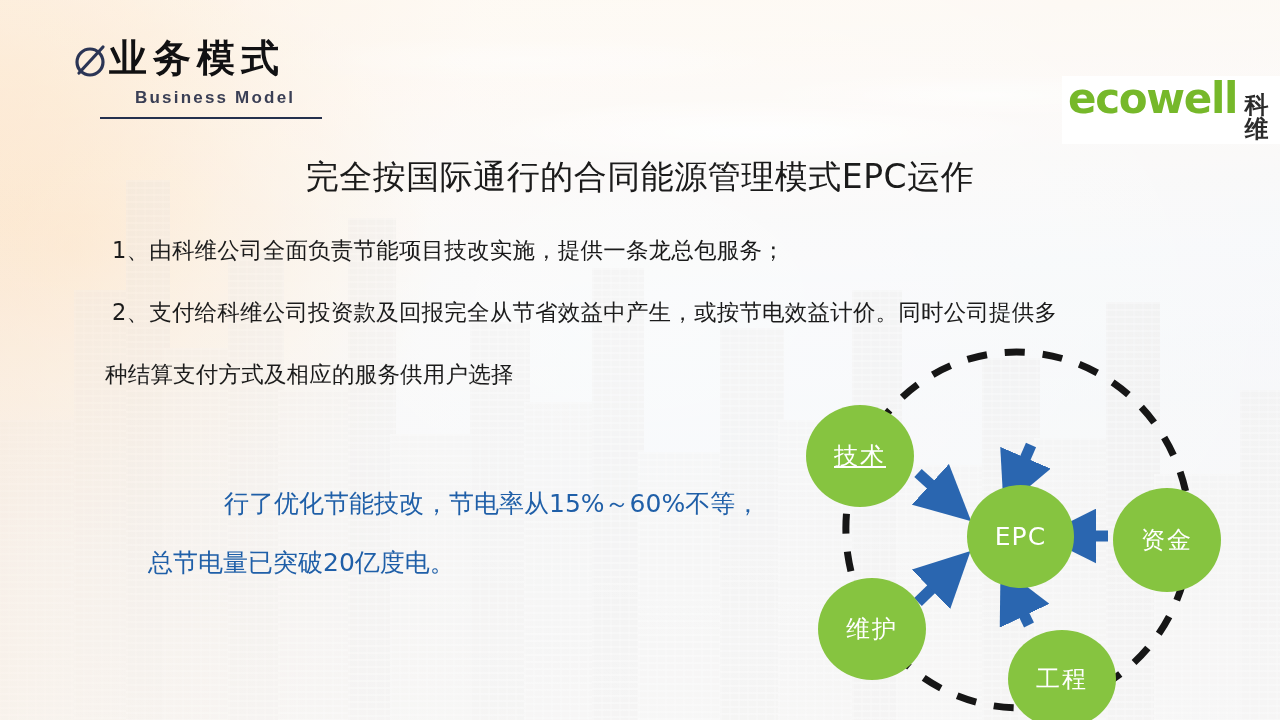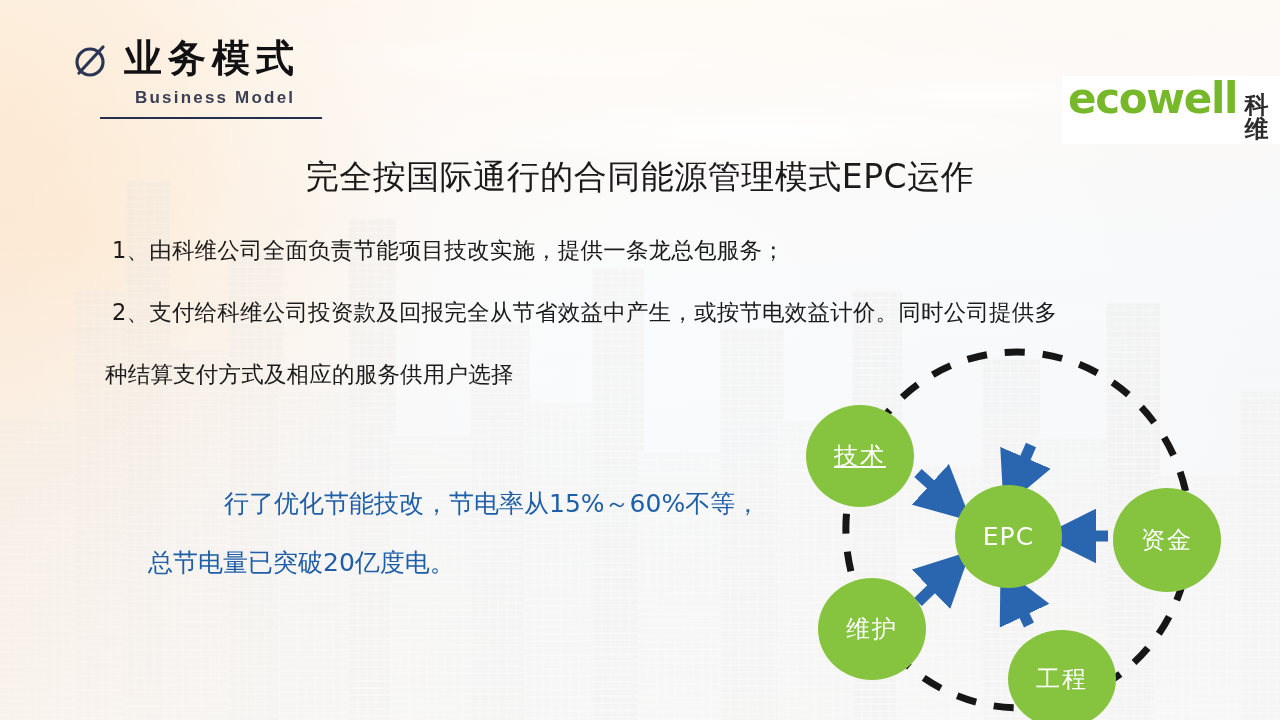--- a/index.html
+++ b/index.html
@@ -60,21 +60,21 @@
   .bg-veil2{
     background:radial-gradient(ellipse 900px 600px at 640px 300px, rgba(255,255,255,0.42), rgba(255,255,255,0.18) 70%);
   }
 
   
   .header { position:absolute; left:0; top:0; }
   .hdr-icon {
     position:absolute; left:70px; top:40px; width:42px; height:42px;
   }
   .hdr-title {
-    position:absolute; left:124px; top:33px;
+    position:absolute; left:109px; top:33px;
     font-size:38px; font-weight:bold; color:#111113;
     letter-spacing:6px; white-space:nowrap;
     font-family:"DejaVu Sans","Liberation Sans",sans-serif;
   }
   .hdr-sub {
     position:absolute; left:135px; top:88px;
     font-size:17px; font-weight:bold; color:#3a3f55;
     letter-spacing:2.2px; white-space:nowrap;
     font-family:"Liberation Sans",sans-serif;
   }
@@ -135,21 +135,21 @@
     font-family:"DejaVu Sans","Liberation Sans",sans-serif;
   }
   .node.center { font-size:25px; letter-spacing:1px; }
 
   
   .n-tech  { left:6px;  top:75px;  width:108px; height:102px;text-decoration:underline; }
   .n-equip { left:185px; top:8px;   width:112px; height:104px; }
   .n-fund  { left:313px; top:158px; width:108px; height:104px; }
   .n-eng   { left:208px; top:300px; width:108px; height:98px;  }
   .n-maint { left:18px;  top:248px; width:108px; height:102px; }
-  .n-epc   { left:155px; top:155px; width:107px; height:103px;text-align:center; }
+  .n-epc   { left:167px; top:155px; width:107px; height:103px;text-align:center; }
 </style>
 </head>
 <body>
 
 <div id="slide">
 
   <div class="bg-layer bg-sky"></div>
   <div class="bg-layer bg-glow"></div>
   <div class="bg-layer bg-clouds"></div>
 

